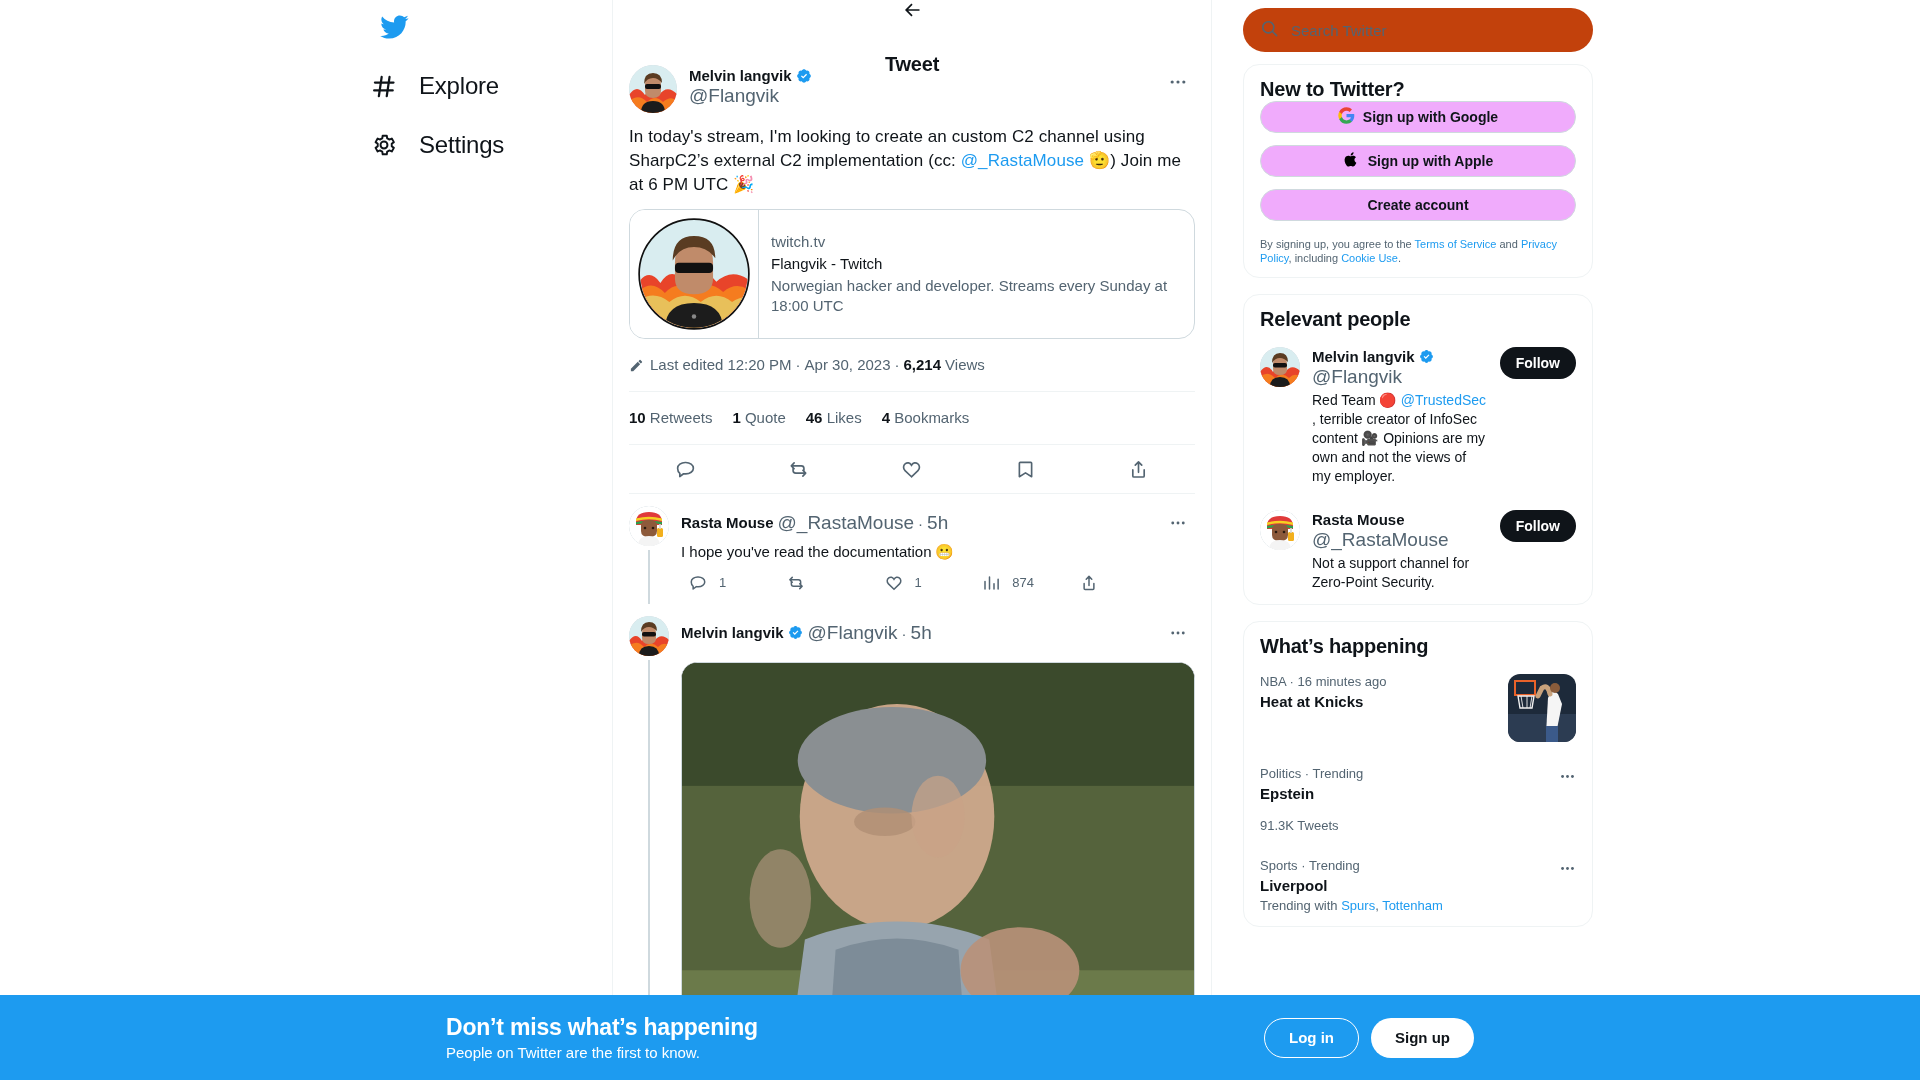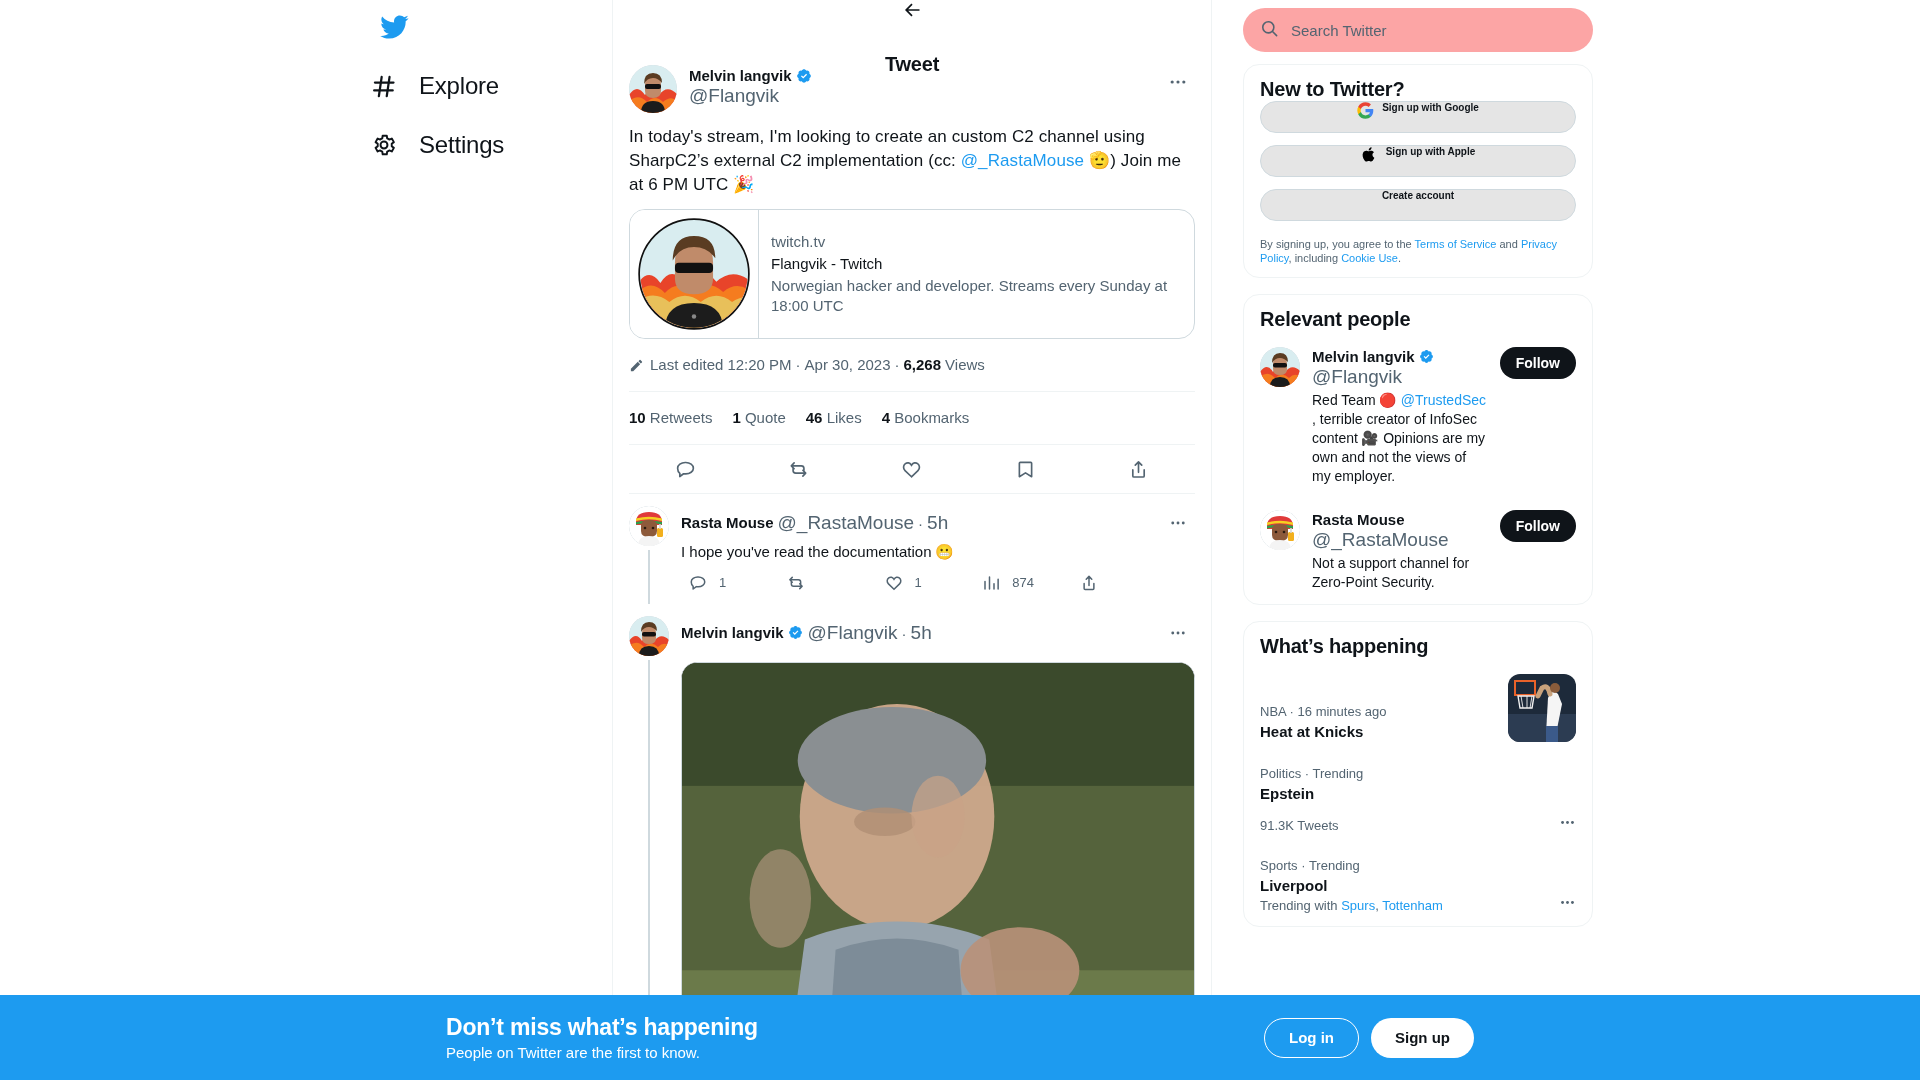--- a/index.html
+++ b/index.html
@@ -144,21 +144,21 @@
 
   
   .right {
     width: 708px; flex: 1;
     padding: 4px 0 0 31px;
   }
   .right-inner { width: 350px; }
   .search-wrap { padding: 4px 0 12px 0; }
   .search-box {
     display: flex; align-items: center; gap: 12px;
-    background: #fca5a5; border-radius: 9999px; height: 44px;
+    background: #c2410c; border-radius: 9999px; height: 44px;
     padding: 0 16px; border: 1px solid transparent;
   }
   .search-input {
     border: none; outline: none; background: transparent;
     font-size: 15px; color: #0f1419; width: 100%;
     font-family: "Liberation Sans", sans-serif;
   }
   .search-input::placeholder { color: #536471; }
 
   .panel {
@@ -166,40 +166,40 @@
     background: #fff; margin-bottom: 16px; overflow: hidden;
   }
   .panel-title {
     font-size: 20px; font-weight: bold; line-height: 24px;
     padding: 12px 16px 0 16px; letter-spacing: -0.2px;
   }
   .panel-sub { font-size: 13px; line-height: 16px; color: #536471; padding: 4px 16px 12px 16px; }
   .signup-btns { padding: 0 16px 4px 16px; display: flex; flex-direction: column; gap: 12px; }
   .pill-btn {
     height: 32px; border-radius: 9999px; border: 1px solid #cfd9de;
-    display: flex; align-items: flex-start; justify-content: center; gap: 8px;
-    font-size: 10px; font-weight: bold; color: #0f1419; cursor: pointer; background: #e5e5e5;
+    display: flex; align-items: center; justify-content: center; gap: 8px;
+    font-size: 14px; font-weight: bold; color: #0f1419; cursor: pointer; background: #f0abfc;
     font-family: "Liberation Sans", sans-serif;
   }
   .terms {
     font-size: 11px; line-height: 14px; color: #536471; padding: 12px 16px 12px 16px;
   }
 
   .person {
     display: flex; gap: 12px; padding: 12px 16px; cursor: pointer; align-items: flex-start;
   }
   .person-body { flex: 1; min-width: 0; }
   .person-bio { font-size: 14px; line-height: 19px; color: #0f1419; margin-top: 4px; }
   .follow-btn {
     background: #0f1419; color: #fff; border: none; border-radius: 9999px;
     height: 32px; padding: 0 16px; font-size: 14px; font-weight: bold; cursor: pointer;
     flex: 0 0 auto; font-family: "Liberation Sans", sans-serif;
   }
 
-  .trend { padding: 12px 16px; cursor: pointer; display: flex; justify-content: space-between; gap: 12px; align-items: flex-end;}
+  .trend { padding: 12px 16px; cursor: pointer; display: flex; justify-content: space-between; gap: 12px;}
   .trend-cat { font-size: 13px; line-height: 16px; color: #536471; }
   .trend-name { font-size: 15px; font-weight: bold; line-height: 20px; color: #0f1419; margin-top: 2px;}
   .trend-count { font-size: 13px; line-height: 16px; color: #536471; margin-top: 14px; }
   .trend-with { font-size: 13px; line-height: 16px; color: #536471; margin-top: 2px; }
   .trend-thumb { width: 68px; height: 68px; border-radius: 12px; overflow: hidden; flex: 0 0 68px;}
   .trend-thumb svg { display:block; width:100%; height:100%; }
   .trend-more { color: #536471; font-size: 18px; line-height: 1; padding-top: 2px; }
 
   
   .bottom-banner {
@@ -341,21 +341,21 @@
         <span class="pencil">
           <svg viewBox="0 0 24 24" width="15" height="15" aria-hidden="true">
             <path fill="#536471" d="M3 17.25V21h3.75L17.8 9.94l-3.75-3.75L3 17.25zM20.7 7.04a1 1 0 0 0 0-1.41l-2.34-2.34a1 1 0 0 0-1.41 0l-1.83 1.83 3.75 3.75 1.83-1.83z"></path>
           </svg>
         </span>
         <span>Last edited</span>
         <span>12:20 PM</span>
         <span>·</span>
         <span>Apr 30, 2023</span>
         <span>·</span>
-        <b>6,268</b>
+        <b>6,214</b>
         <span>Views</span>
       </div>
 
       <div class="stats-row">
         <div class="stat">
           <b>10</b>
           <span>Retweets</span>
         </div>
         <div class="stat">
           <b>1</b>

